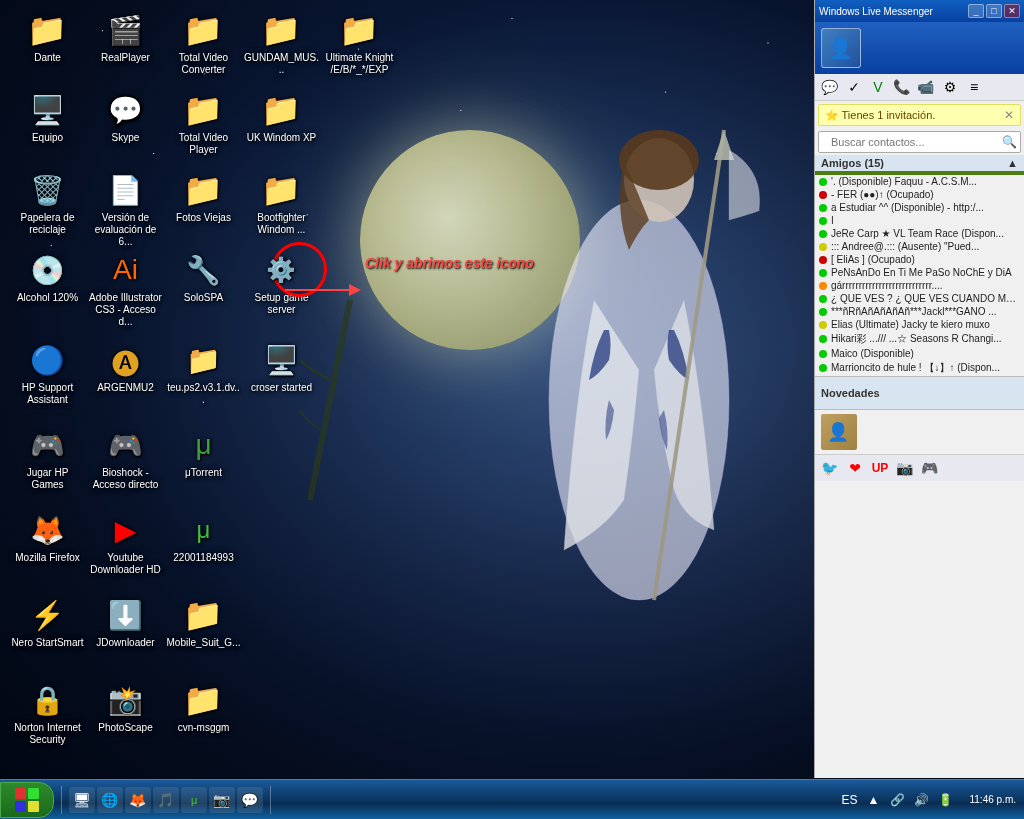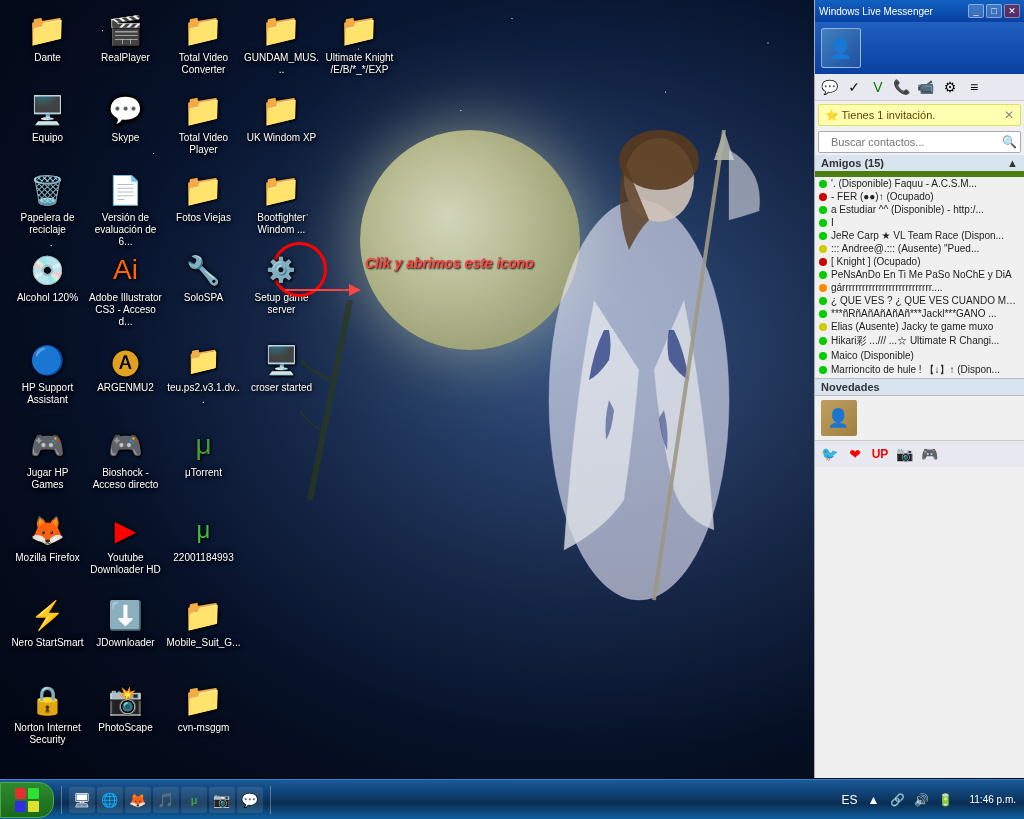--- a/index.html
+++ b/index.html
@@ -372,21 +372,21 @@
       font-size: 12px;
       color: #4060c0;
     }
 
     .msn-contacts-header {
       background: #d8e4f0;
       padding: 2px 6px;
       font-size: 11px;
       font-weight: bold;
       color: #333;
-      border-bottom: 6px solid #4d7c0f;
+      border-bottom: 4px solid #4d7c0f;
       cursor: pointer;
       display: flex;
       align-items: center;
       justify-content: space-between;
     }
 
     .msn-contact {
       display: flex;
       align-items: center;
       padding: 1px 4px;
@@ -421,21 +421,21 @@
       font-size: 11px;
       font-weight: bold;
       color: #333;
       border-top: 1px solid #bbb;
       border-bottom: 1px solid #bbb;
       cursor: pointer;
     }
 
     .msn-novedades {
       background: #d8e4f0;
-      padding: 2px 6px;
+      padding: 10px 6px;
       font-size: 11px;
       font-weight: bold;
       color: #333;
       border-top: 1px solid #bbb;
       border-bottom: 1px solid #bbb;
     }
 
     .msn-news-item {
       padding: 4px 6px;
       font-size: 10px;
@@ -812,45 +812,45 @@
       <div class="msn-contact">
         <div class="status-dot dot-green"></div>
         <span class="contact-name">JeRe Carp ★ VL Team Race (Dispon...</span>
       </div>
       <div class="msn-contact">
         <div class="status-dot dot-yellow"></div>
         <span class="contact-name">::: Andree@.::: (Ausente) "Pued...</span>
       </div>
       <div class="msn-contact">
         <div class="status-dot dot-red"></div>
-        <span class="contact-name">[ Knight ]  (Ocupado)</span>
+        <span class="contact-name">[ EliAs ]  (Ocupado)</span>
       </div>
       <div class="msn-contact">
         <div class="status-dot dot-green"></div>
         <span class="contact-name">PeNsAnDo En Ti Me PaSo NoChE y DiA</span>
       </div>
       <div class="msn-contact">
         <div class="status-dot dot-orange"></div>
         <span class="contact-name">gárrrrrrrrrrrrrrrrrrrrrrrrrrr....</span>
       </div>
       <div class="msn-contact">
         <div class="status-dot dot-green"></div>
         <span class="contact-name">¿ QUE VES ? ¿ QUE VES CUANDO ME ...</span>
       </div>
       <div class="msn-contact">
         <div class="status-dot dot-green"></div>
         <span class="contact-name">***ñRñAñAñAñAñ***Jackl***GANO ...</span>
       </div>
       <div class="msn-contact">
         <div class="status-dot dot-yellow"></div>
-        <span class="contact-name">Elias (Ausente)   Jacky te game muxo</span>
+        <span class="contact-name">Elias (Ultimate)   Jacky te kiero muxo</span>
       </div>
       <div class="msn-contact">
         <div class="status-dot dot-green"></div>
-        <span class="contact-name">Hikari彩 .../// ...☆ Ultimate R Changi...</span>
+        <span class="contact-name">Hikari彩 .../// ...☆ Seasons R Changi...</span>
       </div>
       <div class="msn-contact">
         <div class="status-dot dot-green"></div>
         <span class="contact-name">Maico (Disponible)</span>
       </div>
       <div class="msn-contact">
         <div class="status-dot dot-green"></div>
         <span class="contact-name">Marrioncito de hule ! 【↓】↑ (Dispon...</span>
       </div>
 

